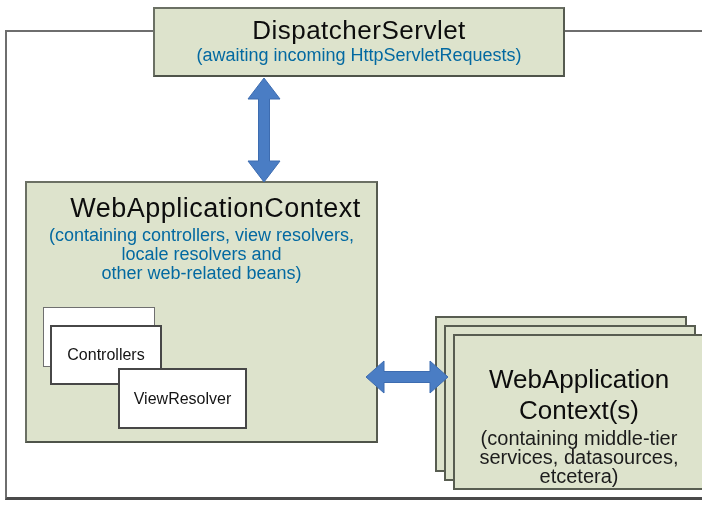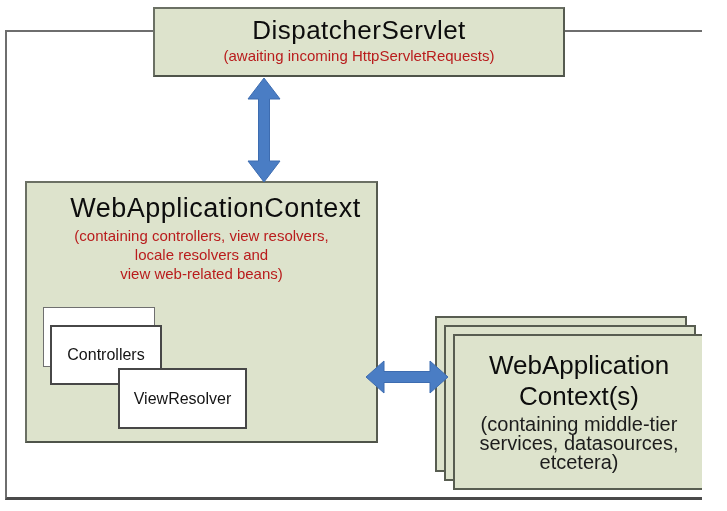--- a/index.html
+++ b/index.html
@@ -50,23 +50,23 @@
     justify-content: center;
     font-size: 16px;
     color: #141414;
   }
   .box-title {
     font-size: 26px;
     letter-spacing: 0.5px;
     color: #0d0d0d;
   }
   .box-subtitle {
-    font-size: 15px;
+    font-size: 18px;
     line-height: 19px;
-    color: #b91c1c;
+    color: #0369a1;
   }
   
   .dispatcher {
     left: 153px;
     top: 7px;
     width: 412px;
     height: 70px;
     padding-top: 6px;
     z-index: 3;
   }
@@ -129,21 +129,21 @@
     background: #dde3cc;
     border: 2px solid #585d51;
     box-sizing: border-box;
   }
   .stack-layer.l0 { left: 0;    top: 0; }
   .stack-layer.l1 { left: 9px;  top: 9px; }
   .stack-layer.l2 {
     left: 18px;
     top: 18px;
     text-align: center;
-    padding-top: 14px;
+    padding-top: 28px;
   }
   .stack-title {
     font-size: 26px;
     line-height: 31px;
     color: #0d0d0d;
   }
   .stack-sub {
     font-size: 20px;
     line-height: 19px;
     margin-top: 3px;
@@ -168,21 +168,21 @@
 
   <svg class="arrow-svg arrow-v" width="36" height="106" viewBox="0 0 36 106">
     <path d="M18 1 L34 22 L23.5 22 L23.5 84 L34 84 L18 105 L2 84 L12.5 84 L12.5 22 L2 22 Z" fill="#4a7dc4" stroke="#3d6cb0" stroke-width="1"></path>
   </svg>
 
   <div class="green-box wac">
     <div class="box-title">WebApplicationContext</div>
     <div class="box-subtitle">
       <div>(containing controllers, view resolvers,</div>
       <div>locale resolvers and</div>
-      <div>view web-related beans)</div>
+      <div>other web-related beans)</div>
     </div>
 
     <div class="white-box controllers-back"></div>
     <div class="white-box controllers-front">
       <span>Controllers</span>
     </div>
 
 
     <div class="white-box view-resolver">
       <span>ViewResolver</span>

